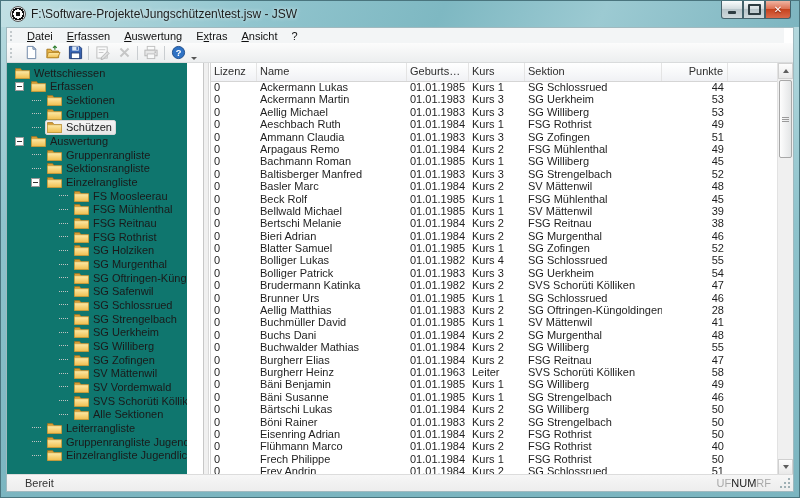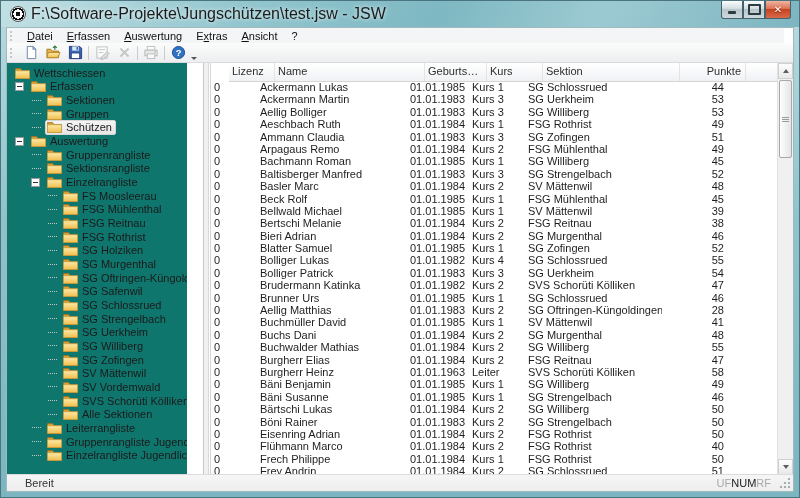--- a/index.html
+++ b/index.html
@@ -5,21 +5,21 @@
   html,body{margin:0;padding:0;}
   body{width:800px;height:498px;position:relative;font-family:"Liberation Sans","DejaVu Sans",sans-serif;
        font-size:11px;color:#1e1e1e;overflow:hidden;background:#fff;}
   .window{position:absolute;inset:0;border:1px solid #4a757e;box-sizing:border-box;
           background:linear-gradient(180deg,#b9dbe0,#8ec3cc 45%,#7bb5c0);}
   
   .titlebar{position:absolute;left:0;top:0;right:0;height:26px;display:flex;align-items:center;
             background:linear-gradient(115deg,#c2e0e4 0%,#93c6cf 30%,#7eb8c2 55%,#9ccad2 75%,#7db5c0 100%);}
   .app-icon{width:14px;height:14px;margin:0 5px 0 9px;border-radius:50%;border:1px solid #555;
             background:radial-gradient(circle at 50% 50%,#111 0 2.4px,#fcfcfc 2.4px 4.6px,#111 4.6px 6.4px,#e9e9e9 6.4px);}
-  .title-text{font-size:16px;color:#1c1c1c;text-shadow:0 0 4px rgba(255,255,255,.9);white-space:nowrap;}
+  .title-text{font-size:12px;color:#1c1c1c;text-shadow:0 0 4px rgba(255,255,255,.9);white-space:nowrap;}
   .win-buttons{position:absolute;top:0;right:8px;display:flex;height:18px;}
   .wbtn{width:22px;height:18px;box-sizing:border-box;border:1px solid #44626b;border-top:none;
         background:linear-gradient(#fafdfd,#d4dde0 45%,#b9c6cb 50%,#cfd9dc);display:flex;align-items:center;justify-content:center;}
   .wbtn.min{border-radius:0 0 0 3px;}
   .wbtn.close{width:26px;border-radius:0 0 3px 0;background:linear-gradient(#f0b4a2,#dd7254 45%,#c6431f 50%,#d8694a);}
   .glyph-min{width:8px;height:3px;background:#2e3d42;border-radius:1px;margin-top:6px;}
   .glyph-max{width:9px;height:7px;border:2px solid #2e3d42;border-radius:1px;background:transparent;}
   .glyph-close{color:#fff;font-size:10px;font-weight:bold;line-height:10px;text-shadow:0 1px 1px #7a1d08;}
   
   .client{position:absolute;left:5px;right:5px;top:26px;bottom:5px;background:#fff;border:1px solid #9fb9bf;box-sizing:border-box;}
@@ -32,33 +32,33 @@
   .tb-btn{width:22px;height:17px;display:flex;align-items:center;justify-content:center;}
   .tb-btn.disabled svg{opacity:.5;filter:grayscale(1);}
   .tb-sep{width:1px;height:14px;background:#c9cdd0;margin:0 2px;}
   .tb-overflow{width:9px;height:17px;display:flex;align-items:flex-end;justify-content:center;padding-bottom:3px;}
   .tb-overflow i{width:0;height:0;border-left:3px solid transparent;border-right:3px solid transparent;border-top:3px solid #555;}
   
   .content{position:absolute;left:0;right:0;top:35px;bottom:16px;background:#fff;}
   .tree-panel{position:absolute;left:0;top:0;bottom:0;width:180px;background:#0f766e;overflow:hidden;padding-top:3px;box-sizing:border-box;}
   .splitter{position:absolute;left:196px;top:0;bottom:0;width:6px;background:#f0f0f0;border-left:1px solid #c7c7c7;border-right:1px solid #d9d9d9;box-sizing:border-box;}
   .tree-row{height:13.66px;display:flex;align-items:center;white-space:nowrap;}
-  .lv0{padding-left:6px;} .lv1{padding-left:7px;} .lv2{padding-left:23px;} .lv3{padding-left:39px;}
+  .lv0{padding-left:6px;} .lv1{padding-left:7px;} .lv2{padding-left:23px;} .lv3{padding-left:50px;}
   .tree-toggle{width:15px;height:13px;position:relative;flex:0 0 15px;}
   .tree-row .tree-toggle::before{content:"";position:absolute;left:2px;top:6px;width:9px;border-top:1px dotted #c2c2c2;}
   .tree-row.has-toggle .tree-toggle::before{content:"";position:absolute;left:1px;top:2px;width:9px;height:9px;border:1px solid #999;
       background:#fff;box-sizing:border-box;}
   .tree-row.has-toggle .tree-toggle::after{content:"";position:absolute;left:3px;top:6px;width:5px;height:1px;background:#333;}
   .tree-inner{display:inline-flex;align-items:center;padding:0 3px 0 1px;height:13px;border-radius:2px;border:1px solid transparent;}
   .tree-row.selected .tree-inner{background:linear-gradient(#f4f4f4,#e6e6e6);border-color:#d6d6d6;}
   .tree-icon{width:15px;height:12px;margin-right:4px;flex:0 0 15px;}
   .tree-label{color:#1a1a1a;}
   
   .listview{position:absolute;left:203px;right:0;top:0;bottom:0;border-left:1px solid #d5d5d5;overflow:hidden;}
-  .lv-header{position:absolute;left:18px;right:16px;top:0;height:18px;display:flex;
+  .lv-header{position:absolute;left:0;right:16px;top:0;height:18px;display:flex;
              background:linear-gradient(#ffffff,#f6f7f9 60%,#f0f1f4);border-bottom:1px solid #d5d5d5;}
   .hcell{box-sizing:border-box;border-right:1px solid #e4e4e4;padding:2px 4px 0 3px;color:#2e2e2e;
          white-space:nowrap;overflow:hidden;text-overflow:ellipsis;}
   .lv-body{position:absolute;left:0;right:16px;top:18px;bottom:0;overflow:hidden;}
   .lv-row{height:12.4px;line-height:12.2px;display:flex;white-space:nowrap;}
   .cell{box-sizing:border-box;padding:0 4px 0 3px;overflow:hidden;}
   .c-lizenz{width:46px;} .c-name{width:150px;} .c-geb{width:62px;} .c-kurs{width:56px;}
   .c-sektion{width:137px;} .c-punkte{width:66px;text-align:right;} .c-fill{flex:1;border-right:none;}
   
   .vscroll{position:absolute;right:0;top:0;bottom:0;width:16px;background:#f0f0f0;border-left:1px solid #e2e2e2;box-sizing:border-box;}
@@ -582,21 +582,21 @@
     <span class="cell c-lizenz">0</span>
     <span class="cell c-name">Ackermann Martin</span>
     <span class="cell c-geb">01.01.1983</span>
     <span class="cell c-kurs">Kurs 3</span>
     <span class="cell c-sektion">SG Uerkheim</span>
     <span class="cell c-punkte">53</span>
   </div>
 
   <div class="lv-row">
     <span class="cell c-lizenz">0</span>
-    <span class="cell c-name">Aellig Bolliger</span>
+    <span class="cell c-name">Aellig Michael</span>
     <span class="cell c-geb">01.01.1983</span>
     <span class="cell c-kurs">Kurs 3</span>
     <span class="cell c-sektion">SG Williberg</span>
     <span class="cell c-punkte">53</span>
   </div>
 
   <div class="lv-row">
     <span class="cell c-lizenz">0</span>
     <span class="cell c-name">Aeschbach Ruth</span>
     <span class="cell c-geb">01.01.1984</span>

